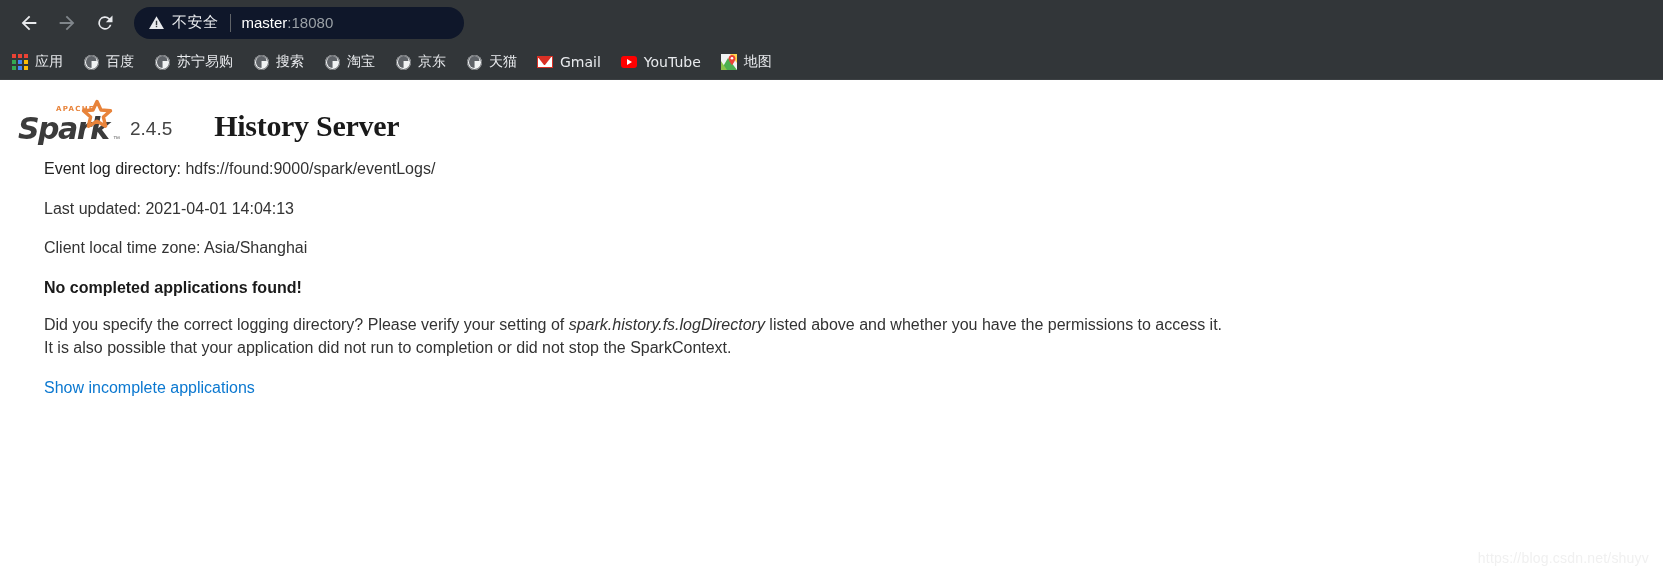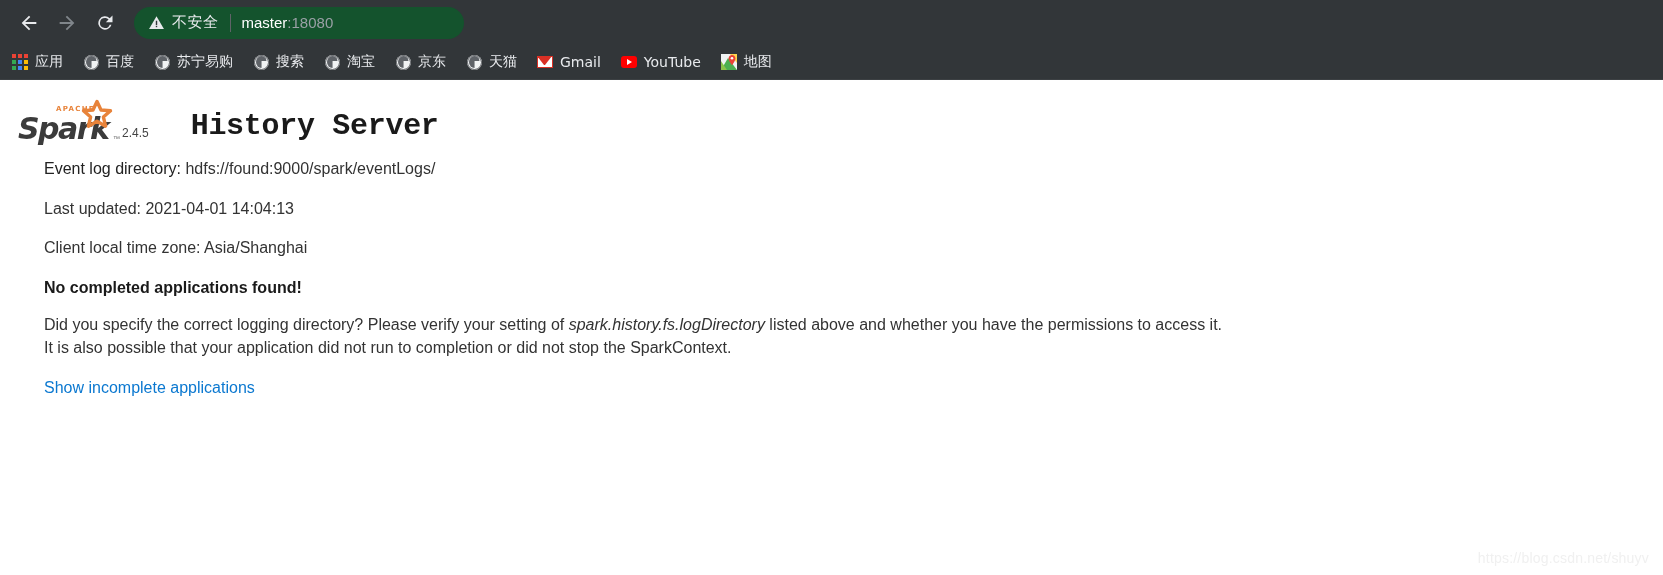--- a/index.html
+++ b/index.html
@@ -36,21 +36,21 @@
     align-items: center;
     justify-content: center;
     border-radius: 50%;
     flex: 0 0 auto;
   }
   .nav-btn svg { display: block; }
 
   .omnibox {
     margin-left: 10px;
     height: 32px;
-    background: #14532d;
+    background: #0f172a;
     border-radius: 16px;
     display: flex;
     align-items: center;
     padding: 0 16px 0 14px;
     min-width: 300px;
   }
 
   .security-chip {
     display: flex;
     align-items: center;
@@ -236,32 +236,32 @@
   }
   .spark-tm {
     position: absolute;
     right: -2px;
     bottom: 2px;
     font-size: 7px;
     color: #6b6b6b;
   }
 
   .spark-version {
-    font-size: 12px;
+    font-size: 19px;
     color: #444444;
-    margin: 0 0 4px 4px;
+    margin: 0 0 4px 12px;
     font-family: "Liberation Sans", sans-serif;
   }
 
   .page-title {
     font-size: 30px;
     font-weight: bold;
     color: #1a1a1a;
     margin: 0 0 0 42px;
-    font-family: Liberation Mono, monospace;
+    font-family: Liberation Serif, serif;
     letter-spacing: -0.3px;
     line-height: 1;
     padding-bottom: 3px;
   }
 
   .content {
     padding: 16px 0 0 44px;
     font-size: 16px;
     color: #333333;
     font-family: "Liberation Sans", sans-serif;

